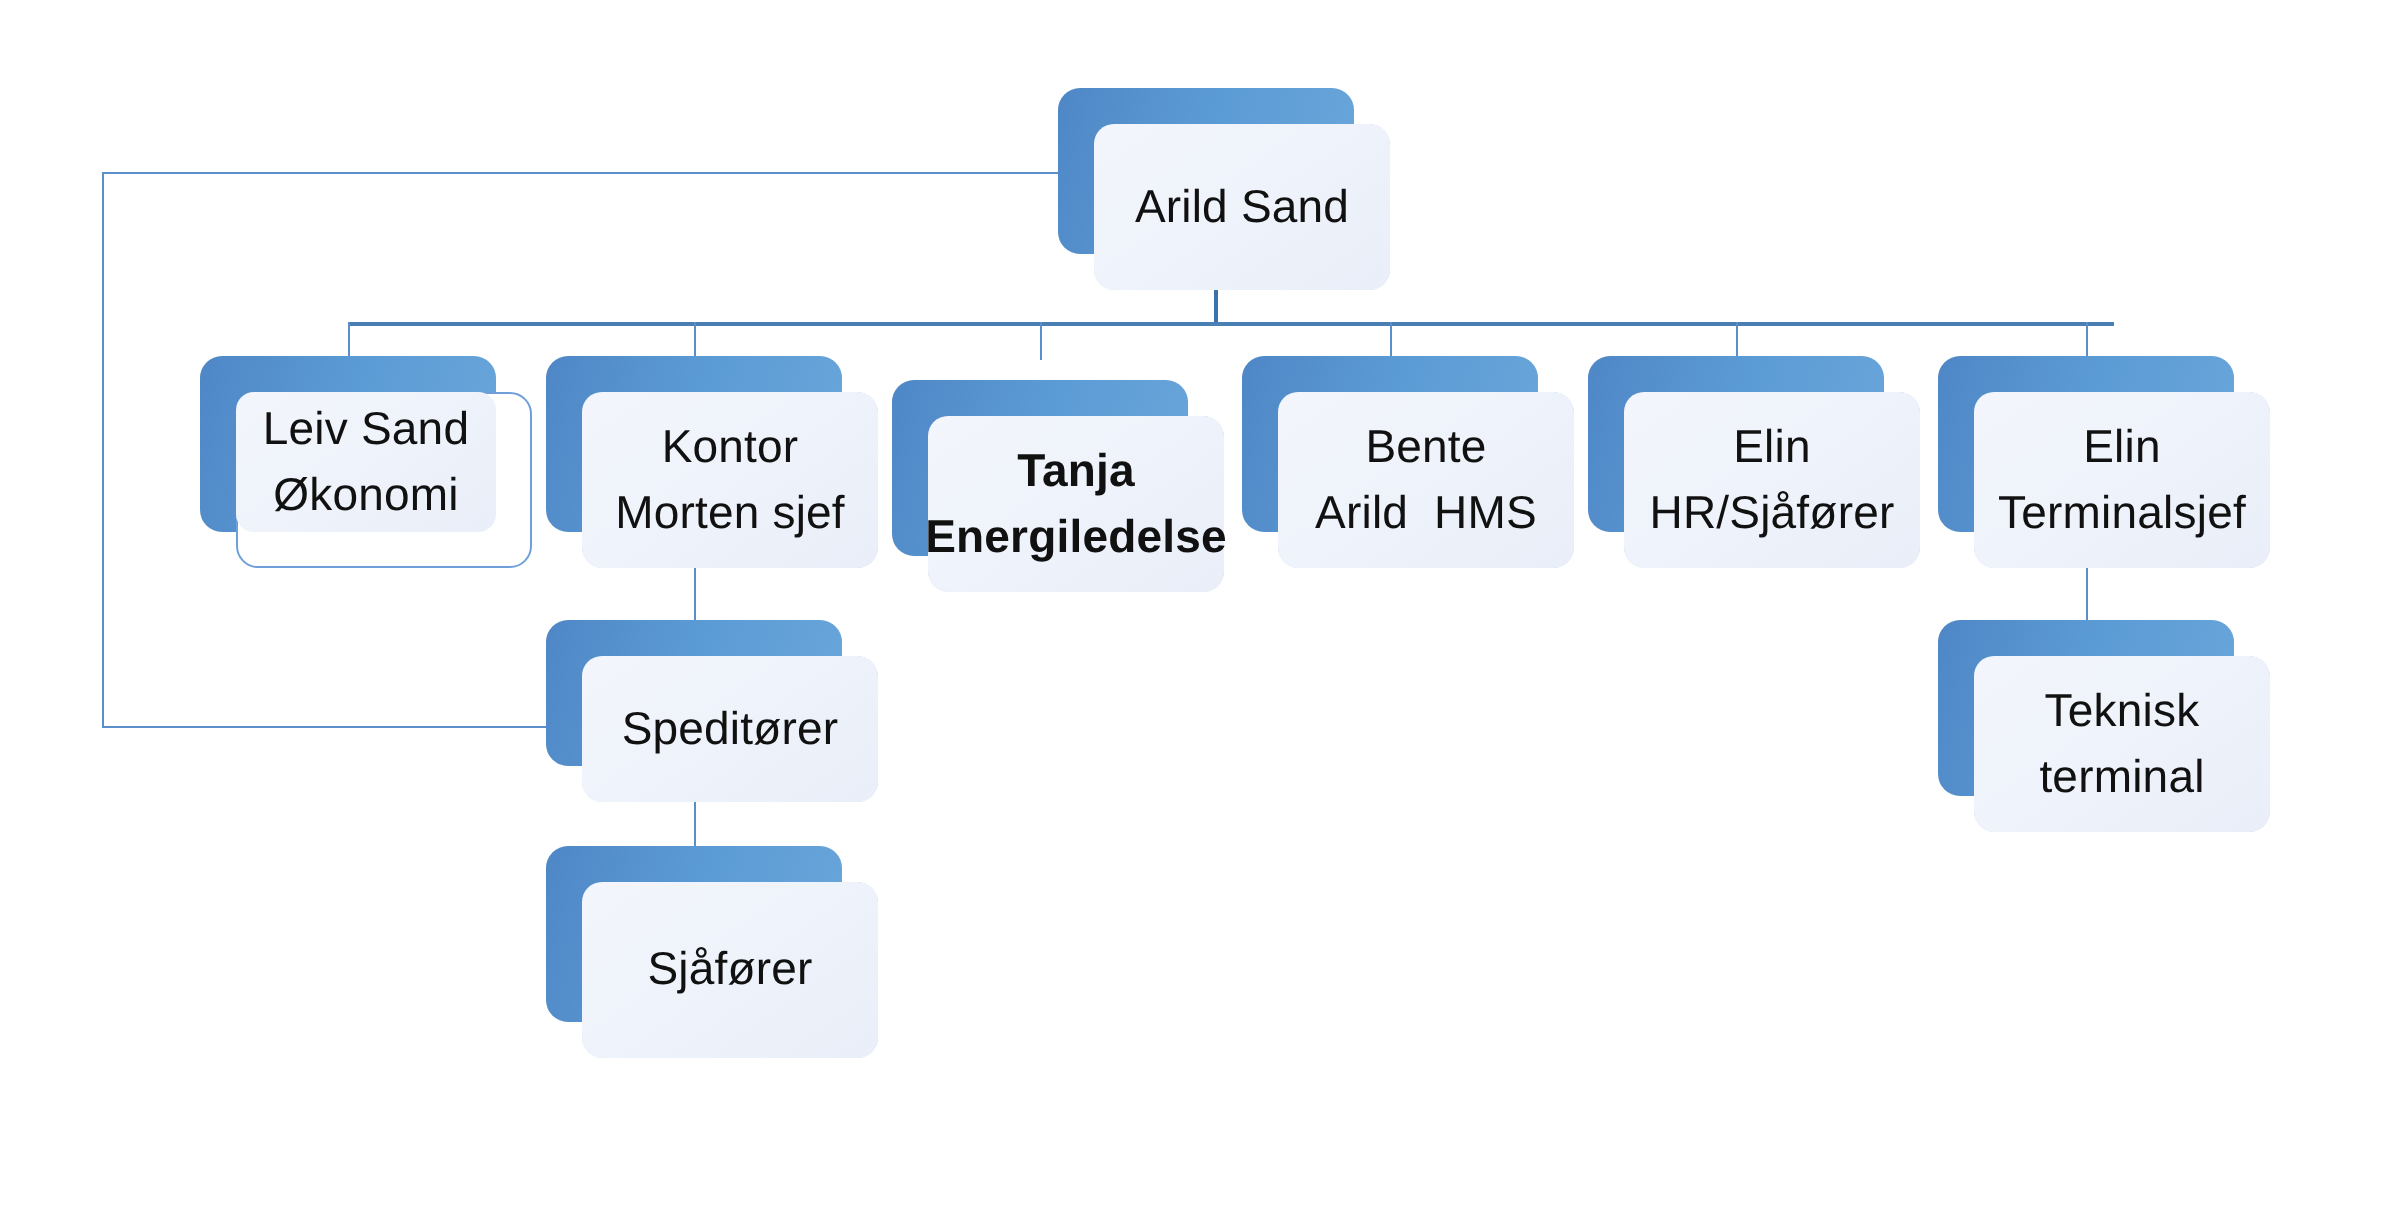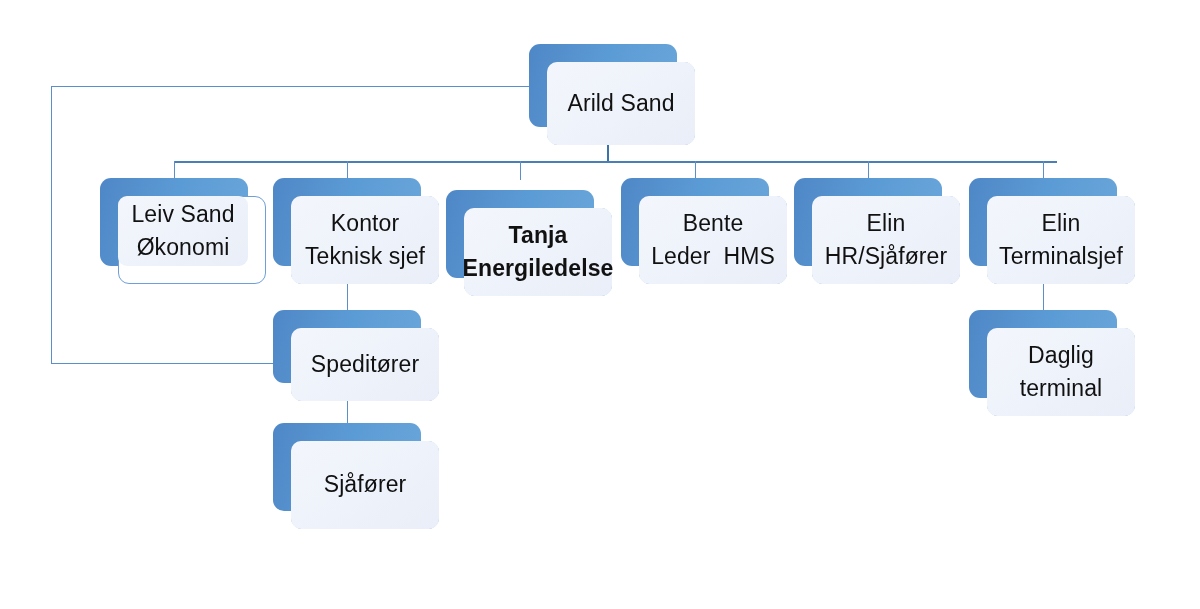--- a/index.html
+++ b/index.html
@@ -148,41 +148,41 @@
       <span class="ln">Økonomi</span>
     </div>
   </div>
 
   <div class="node" style="left:273px; top:178px; width:148px; height:88px;">
     <div class="shadow"></div>
     <div class="frame"></div>
     <div class="fill"></div>
     <div class="label">
       <span class="ln">Kontor</span>
-      <span class="ln">Teknisk sjef</span>
+      <span class="ln">Morten sjef</span>
     </div>
   </div>
 
   <div class="node" style="left:446px; top:190px; width:148px; height:88px;font-weight:bold;">
     <div class="shadow"></div>
     <div class="frame"></div>
     <div class="fill"></div>
     <div class="label">
       <span class="ln">Tanja</span>
       <span class="ln">Energiledelse</span>
     </div>
   </div>
 
   <div class="node" style="left:621px; top:178px; width:148px; height:88px;">
     <div class="shadow"></div>
     <div class="frame"></div>
     <div class="fill"></div>
     <div class="label">
       <span class="ln">Bente</span>
-      <span class="ln">Leder  HMS</span>
+      <span class="ln">Arild  HMS</span>
     </div>
   </div>
 
   <div class="node" style="left:794px; top:178px; width:148px; height:88px;">
     <div class="shadow"></div>
     <div class="frame"></div>
     <div class="fill"></div>
     <div class="label">
       <span class="ln">Elin</span>
       <span class="ln">HR/Sjåfører</span>
@@ -206,21 +206,21 @@
     <div class="label">
       <span class="ln">Speditører</span>
     </div>
   </div>
 
   <div class="node" style="left:969px; top:310px; width:148px; height:88px;">
     <div class="shadow"></div>
     <div class="frame"></div>
     <div class="fill"></div>
     <div class="label">
-      <span class="ln">Daglig</span>
+      <span class="ln">Teknisk</span>
       <span class="ln">terminal</span>
     </div>
   </div>
 
   <div class="node" style="left:273px; top:423px; width:148px; height:88px;">
     <div class="shadow"></div>
     <div class="frame"></div>
     <div class="fill"></div>
     <div class="label">
       <span class="ln">Sjåfører</span>

